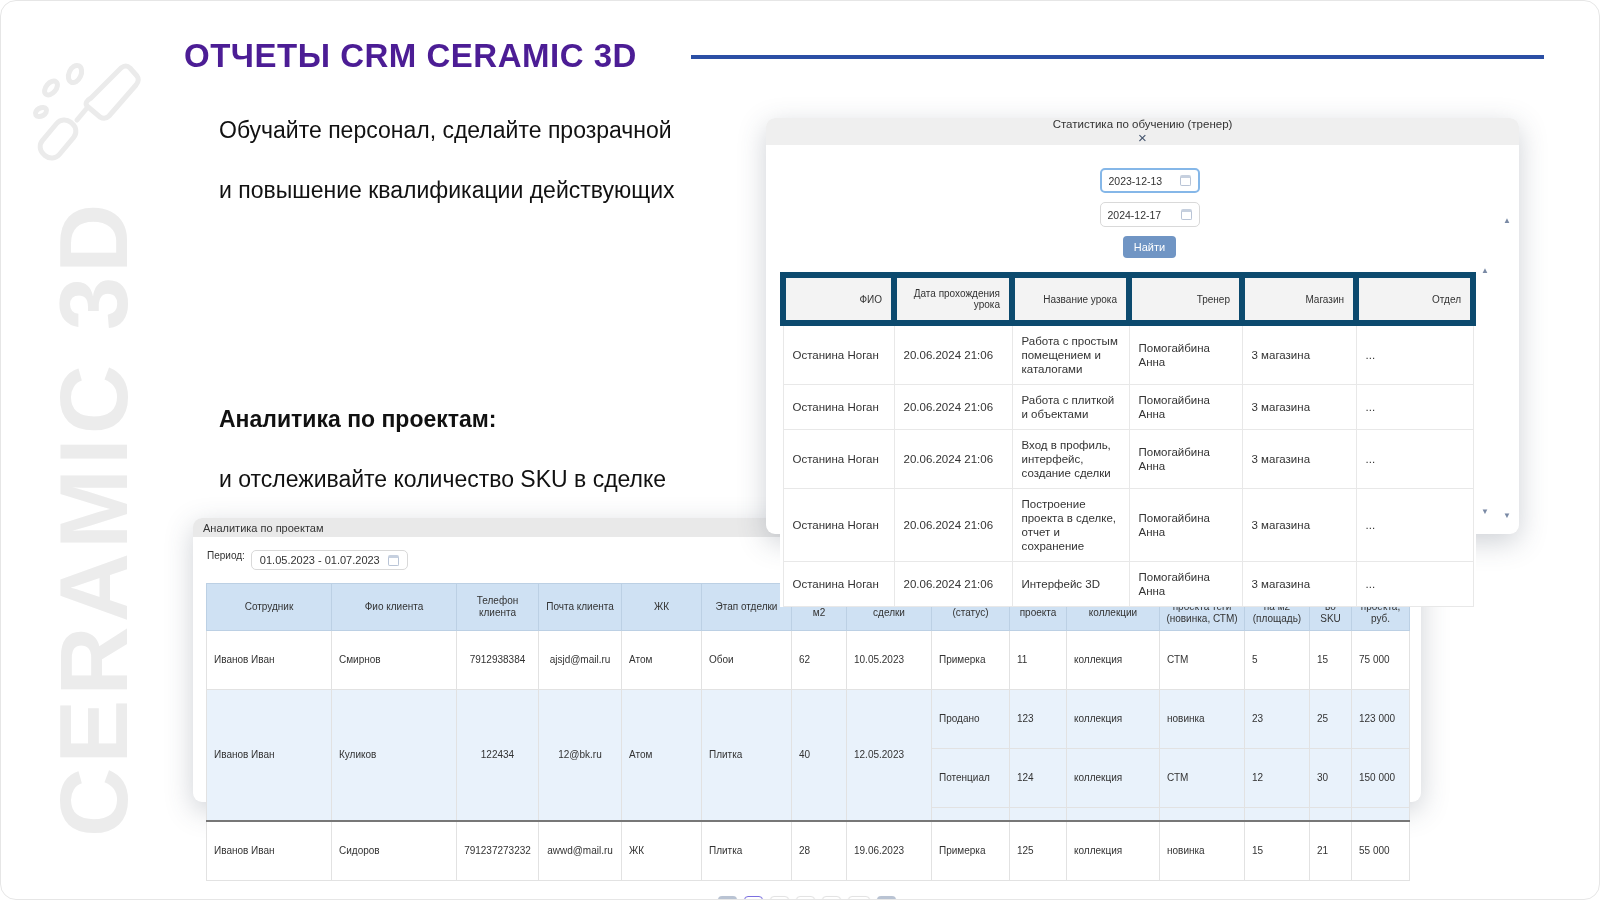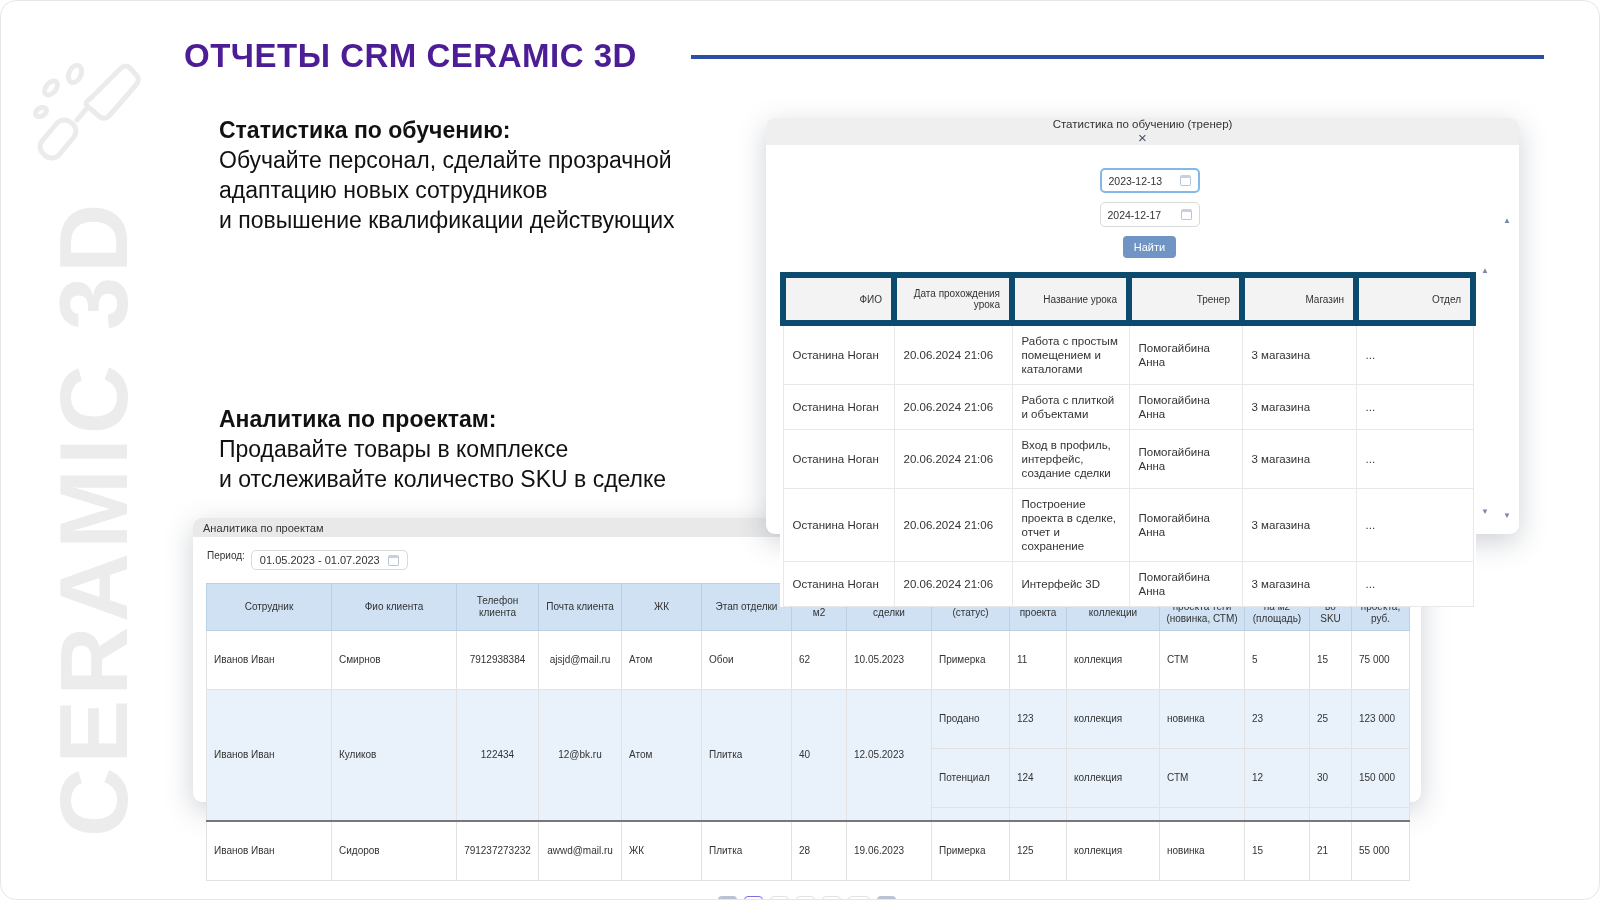--- a/index.html
+++ b/index.html
@@ -100,29 +100,28 @@
       <ellipse cx="22" cy="32" rx="5" ry="8" transform="rotate(40 22 32)"></ellipse>
       <ellipse cx="12" cy="56" rx="4" ry="6" transform="rotate(60 12 56)"></ellipse>
     </svg>
   </div>
   <div class="wm-text">CERAMIC 3D</div>
 
   <div class="page-title">ОТЧЕТЫ CRM CERAMIC 3D</div>
   <div class="accent-line" style="background:#2b4fa5;"></div>
 
   <div class="para p1">
-    <b>Статистика по обучению:</b>
     <span>Обучайте персонал, сделайте прозрачной</span><br>
-    <span>адаптацию новых сотрудников</span><br>
+    <br>
     <span>и повышение квалификации действующих</span>
   </div>
 
   <div class="para p2">
     <b>Аналитика по проектам:</b>
-    <span>Продавайте товары в комплексе</span><br>
+    <br>
     <span>и отслеживайте количество SKU в сделке</span>
   </div>
 
   <div class="window win1">
     <div class="win-header">
       <span>Статистика по обучению (тренер)</span>
       <span class="close-x">×</span>
     </div>
 
     <div class="filters">

